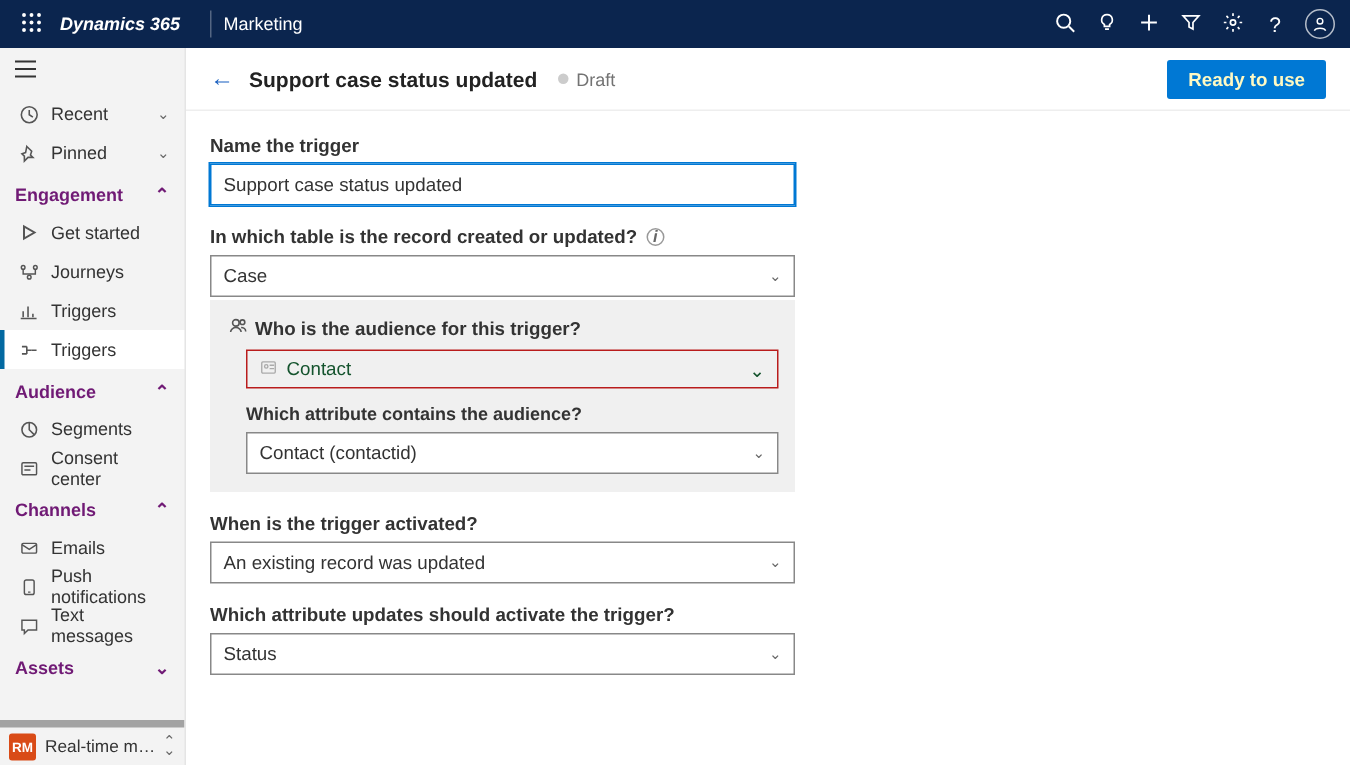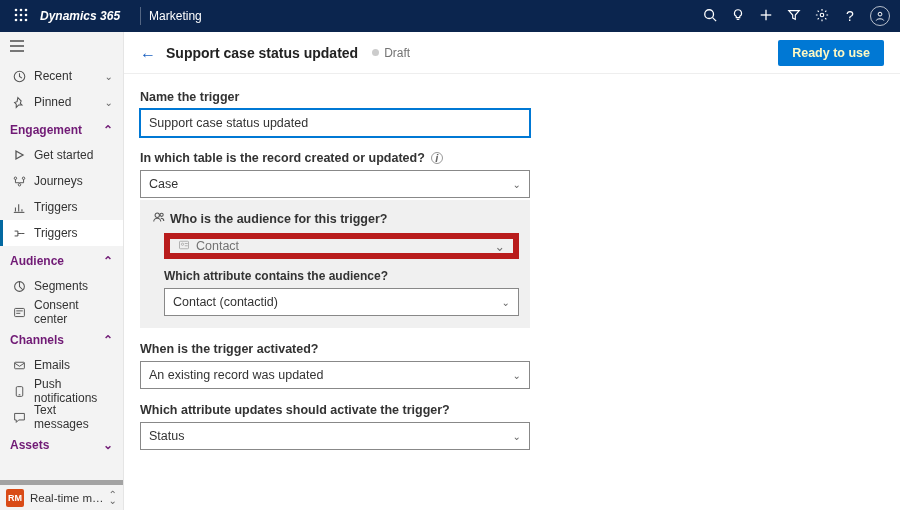--- a/index.html
+++ b/index.html
@@ -48,21 +48,21 @@
 .fieldlabel .info { margin-left: 6px; color: #666; font-size: 11px; border: 1px solid #999; width: 12px; height: 12px; border-radius: 50%; display: inline-flex; align-items: center; justify-content: center; font-style: italic; }
 .textinput, .select { width: 390px; height: 28px; border: 1px solid #888; padding: 0 8px; font-size: 12.5px; background: #fff; display: flex; align-items: center; }
 .textinput.focused { border: 1px solid #0078d4; outline: 1px solid #0078d4; }
 .select { justify-content: space-between; cursor: pointer; }
 .select .chev { color: #666; font-size: 10px; }
 .fieldgap { height: 14px; }
 
 .audbox { background: #f0f0f0; width: 390px; padding: 10px 12px 12px 12px; margin-top: 2px; }
 .audhead { display: flex; align-items: center; font-weight: 600; margin-bottom: 6px; }
 .audhead .aicon { width: 18px; font-size: 13px; color: #555; }
-.audselect-dis { width: 355px; height: 26px; border: 6px solid #b91c1c; background: #f0f0f0; display: flex; align-items: center; justify-content: space-between; padding: 0 8px; margin-left: 12px; color: #737373; }
+.audselect-dis { width: 355px; height: 26px; border: 1px solid #b91c1c; background: #f0f0f0; display: flex; align-items: center; justify-content: space-between; padding: 0 8px; margin-left: 12px; color: #14532d; }
 .audselect-dis .dicon { font-size: 11px; margin-right: 6px; color: #aaa; }
 .sublabel { font-weight: 600; margin: 10px 0 5px 12px; font-size: 12px; }
 .audbox .select { width: 355px; margin-left: 12px; }
 </style>
 </head>
 <body>
 
 <div class="topbar">
   <div class="waffle">
     <svg width="14" height="14" viewBox="0 0 14 14">

